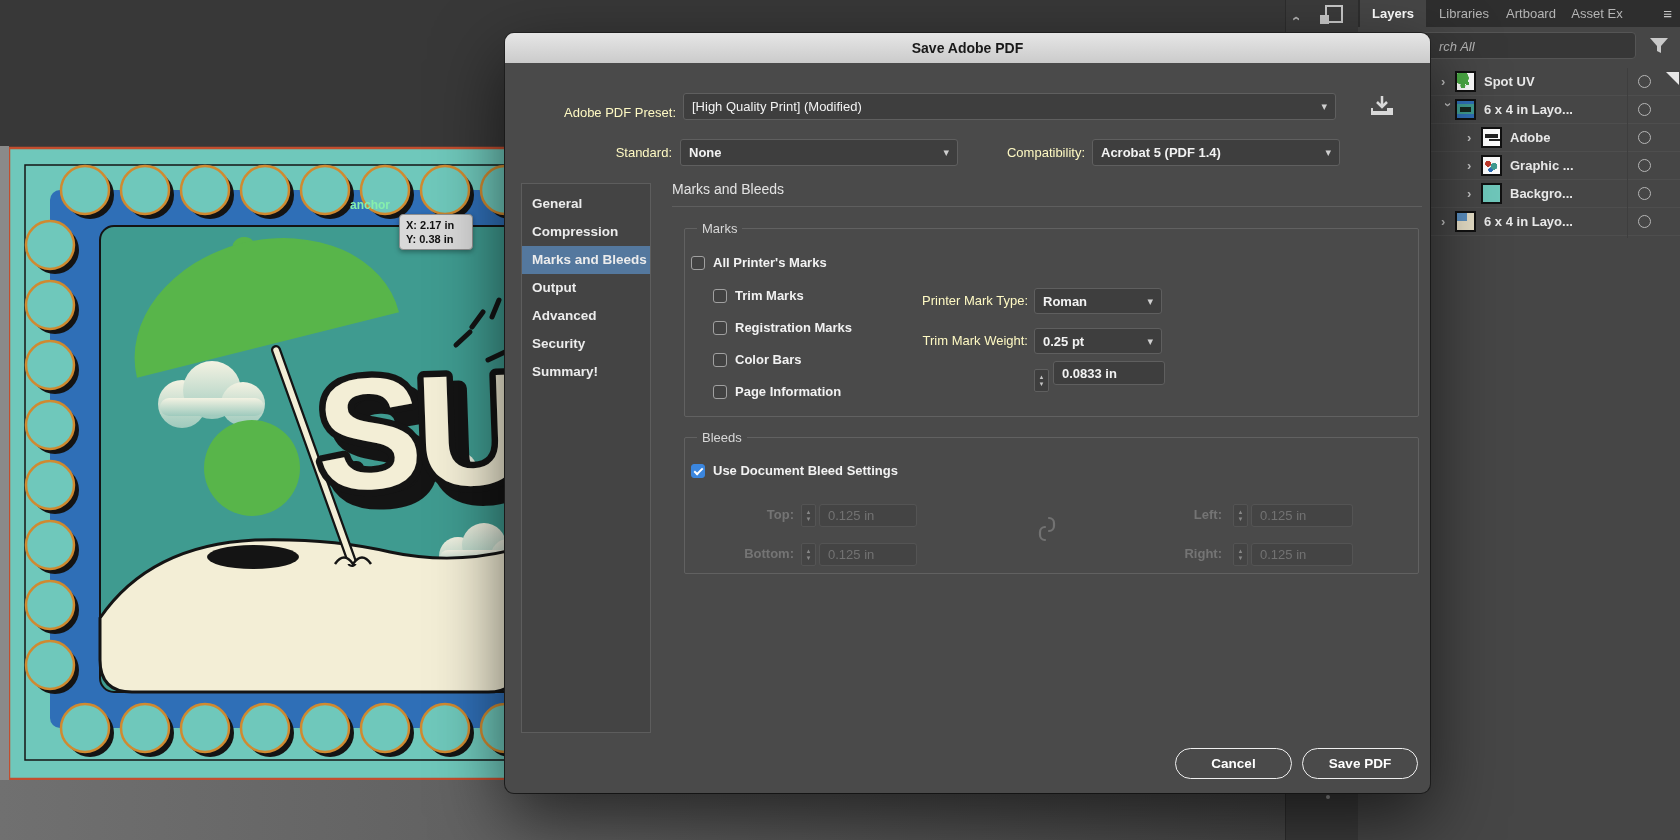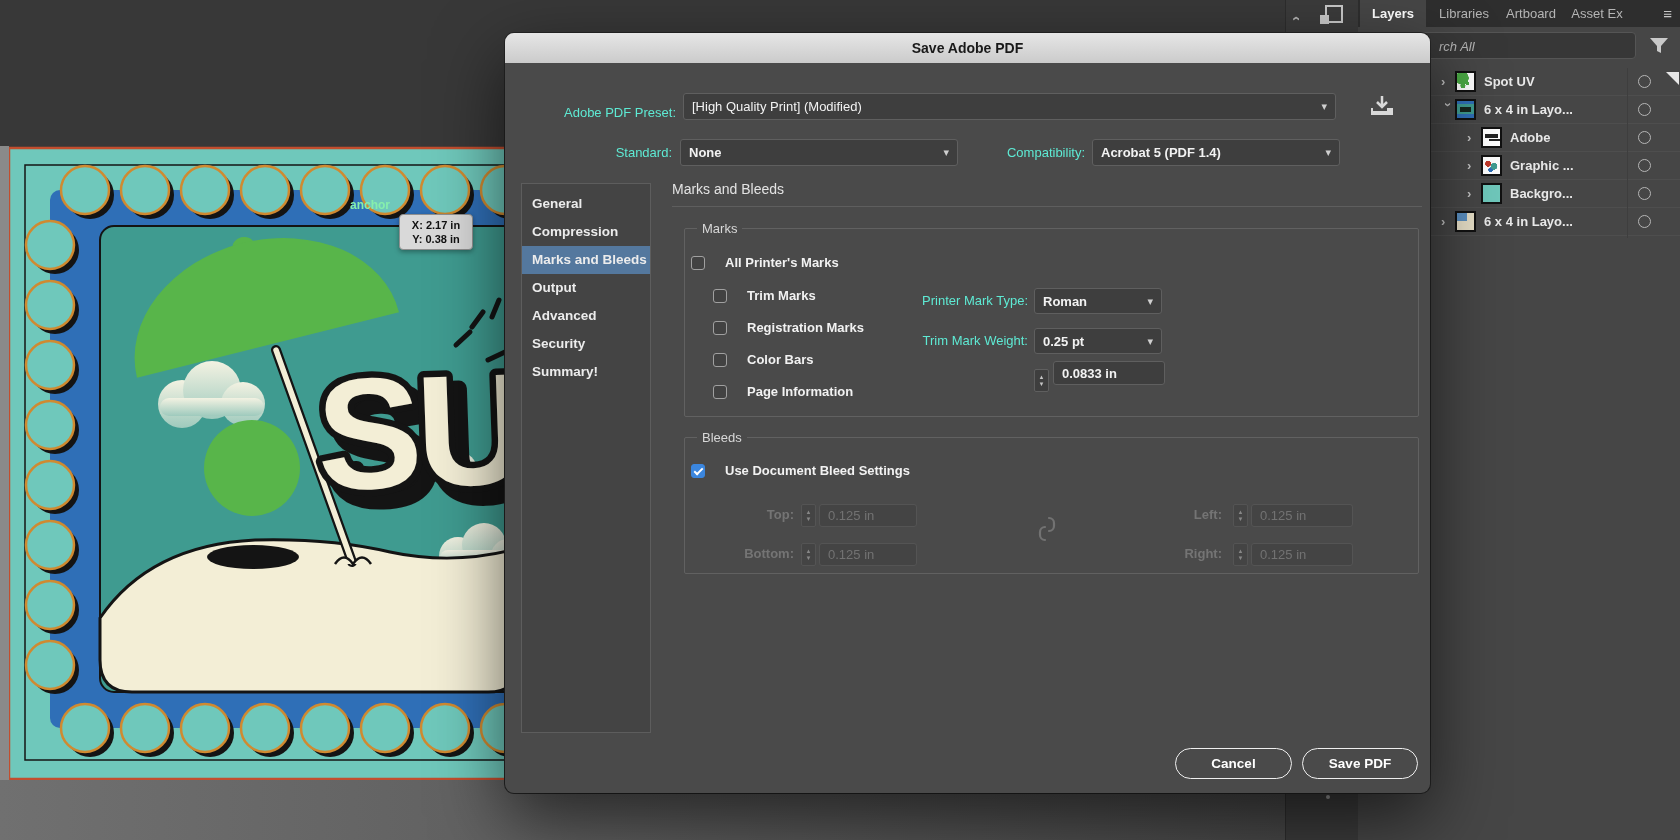--- a/index.html
+++ b/index.html
@@ -8,21 +8,21 @@
   .abs{position:absolute;}
 
   
   .canvas{left:0;top:0;width:1285px;height:840px;background:#383838;}
   .canvas-bottom{left:0;top:780px;width:1285px;height:60px;
     background:linear-gradient(90deg,#707070 0%,#5a5a5a 55%,#474747 100%);}
   .left-strip{left:0;top:146px;width:9px;height:634px;background:#8a8a8a;}
   .anchor-label{left:350px;top:198px;color:#86efac;font-size:12px;font-weight:bold;}
   .coord-tip{left:399px;top:214px;width:60px;padding:3px 6px;background:#d9d9d9;
     border:1px solid #8f8f8f;border-radius:4px;color:#111;font-size:11px;
-    font-weight:bold;line-height:14px;box-shadow:0 2px 5px rgba(0,0,0,.35);text-align:center;}
+    font-weight:bold;line-height:14px;box-shadow:0 2px 5px rgba(0,0,0,.35);}
 
   
   .dock{left:1285px;top:0;width:73px;height:840px;background:#3b3b3b;
     border-left:1px solid #2d2d2d;border-right:1px solid #2d2d2d;}
   .dock-chevron{left:6px;top:10px;color:#b5b5b5;font-size:15px;font-weight:bold;
     transform:rotate(-90deg);}
   .dock-dot{left:40px;top:795px;width:4px;height:4px;border-radius:50%;background:#9a9a9a;}
 
   
   .panel{left:1358px;top:0;width:322px;height:840px;background:#464646;}
@@ -61,33 +61,33 @@
   .th-bg{background:#6fc8bb;}
   .th-stamp2{background:#ead fcc;background:#e8e0c8;position:relative;}
   .th-stamp2::after{content:"";position:absolute;left:0;top:0;width:10px;height:8px;background:#5b8fc0;}
 
   
   .dialog{left:505px;top:33px;width:925px;height:760px;border-radius:9px;
     background:#4a4a4a;box-shadow:0 25px 70px rgba(0,0,0,.6),0 0 0 1px #262626;z-index:5;}
   .titlebar{left:0;top:0;width:925px;height:30px;border-radius:9px 9px 0 0;
     background:linear-gradient(#e6e6e6,#cbcbcb);color:#191919;font-size:14px;
     font-weight:bold;text-align:center;line-height:30px;}
-  .dlabel{color:#5eead4;font-size:13px;text-align:right;}
+  .dlabel{color:#fef9c3;font-size:13px;text-align:right;}
   .dd,.dfield{background:#3e3e3e;border:1px solid #5f5f5f;border-radius:3px;
     color:#f2f2f2;font-size:13px;display:flex;align-items:center;box-sizing:border-box;
     padding:0 8px;}
   .dd{justify-content:space-between;}
   .dd .ddchev{color:#cfcfcf;font-size:11px;}
   .stepper{width:15px;height:23px;background:#3e3e3e;border:1px solid #5f5f5f;
     border-radius:2px;color:#c5c5c5;font-size:6px;line-height:7px;text-align:center;
     display:flex;flex-direction:column;justify-content:center;box-sizing:border-box;}
   .grp{border:1px solid #616161;border-radius:2px;}
   .grp-label{position:absolute;top:-8px;left:12px;background:#4a4a4a;padding:0 5px;
     color:#d8d8d8;font-size:13px;}
-  .cbrow{display:flex;align-items:center;gap:20px;}
+  .cbrow{display:flex;align-items:center;gap:8px;}
   .cb{width:14px;height:14px;border:1.5px solid #a0a0a0;border-radius:3px;
     background:#424242;box-sizing:border-box;position:relative;flex:none;}
   .cb.checked{background:#3b86de;border-color:#3b86de;}
   .cb.checked::after{content:"";position:absolute;left:4px;top:1px;width:3px;height:7px;
     border:solid #fff;border-width:0 2px 2px 0;transform:rotate(45deg);}
   .cblabel{color:#f2f2f2;font-size:13px;font-weight:bold;white-space:nowrap;}
   .sidebar{background:#444;border:1px solid #5d5d5d;box-sizing:border-box;}
   .side-item{height:28px;line-height:28px;padding-left:10px;color:#ececec;
     font-size:13.5px;font-weight:bold;white-space:nowrap;}
   .side-item.sel{background:#54789e;}

